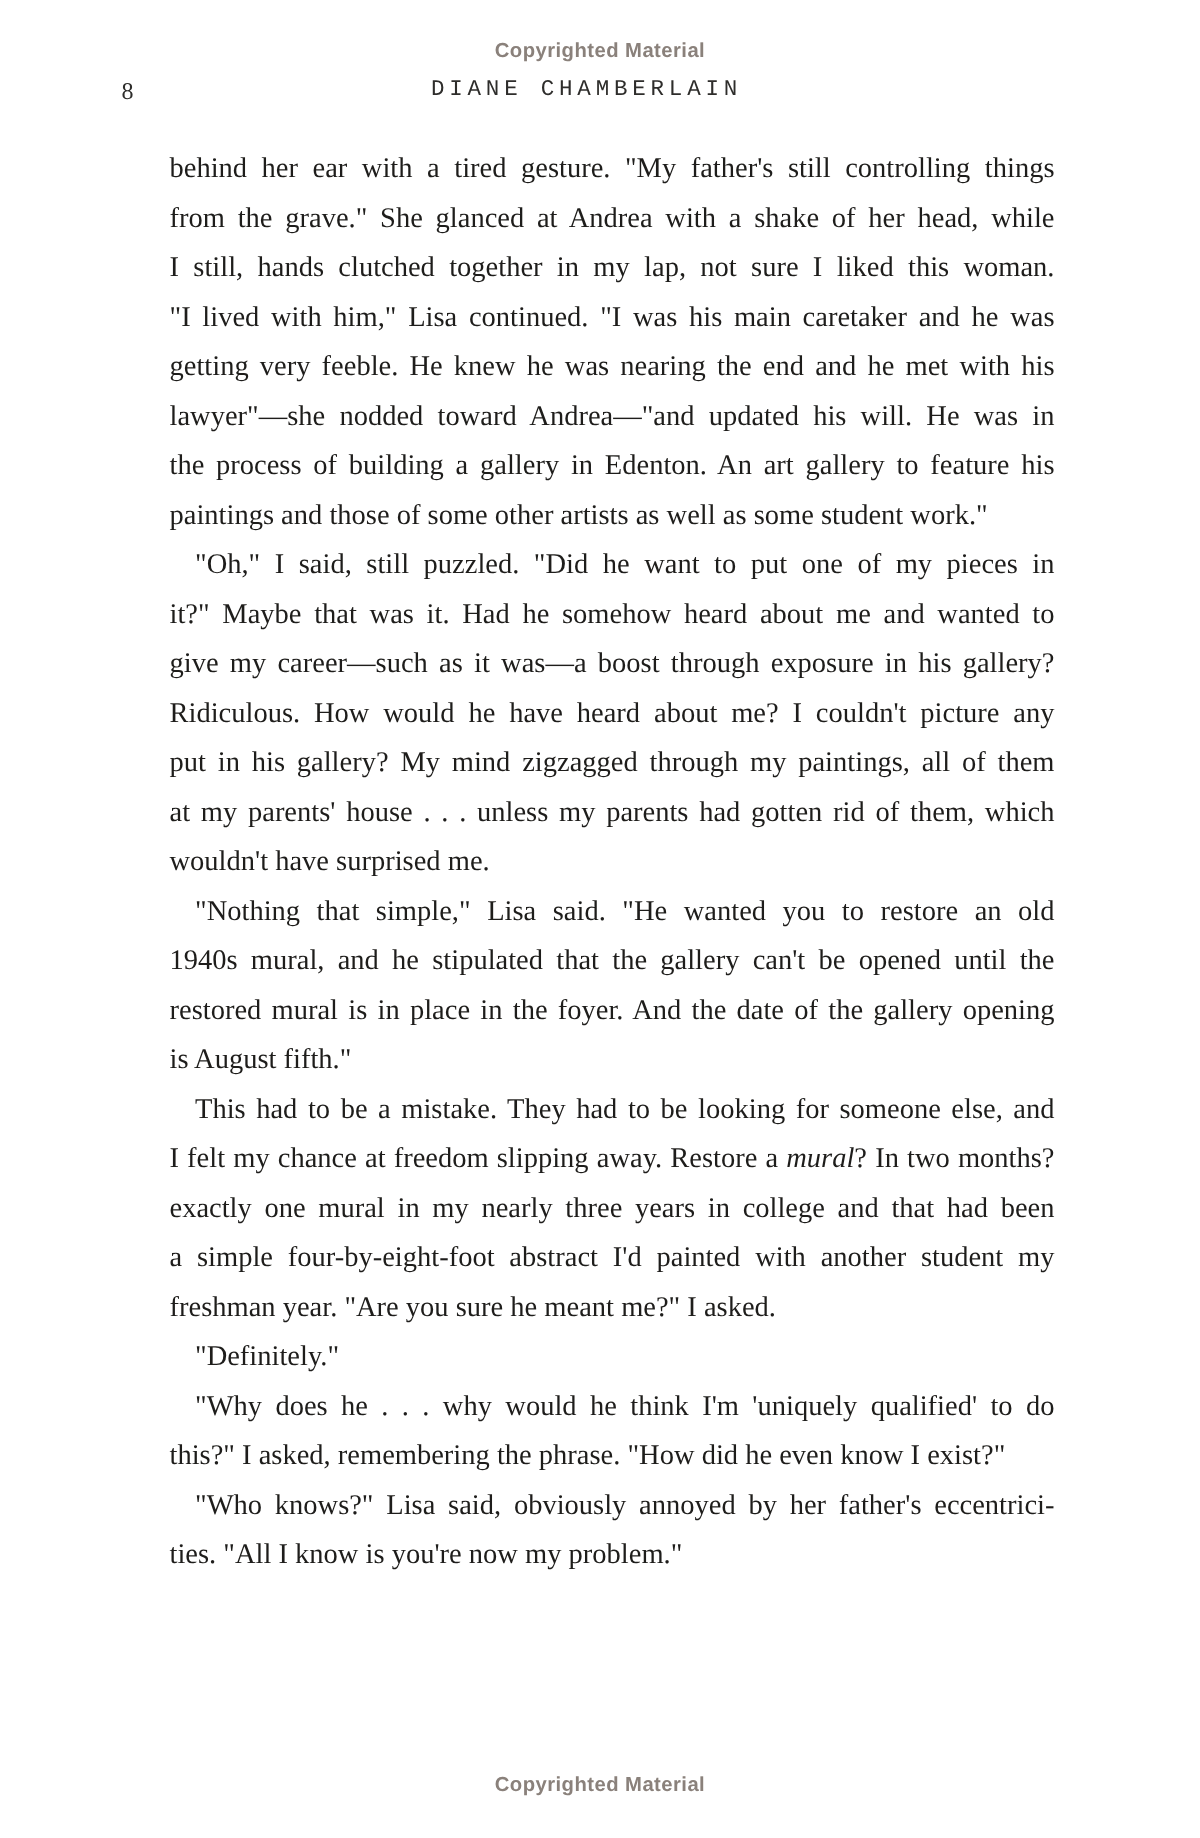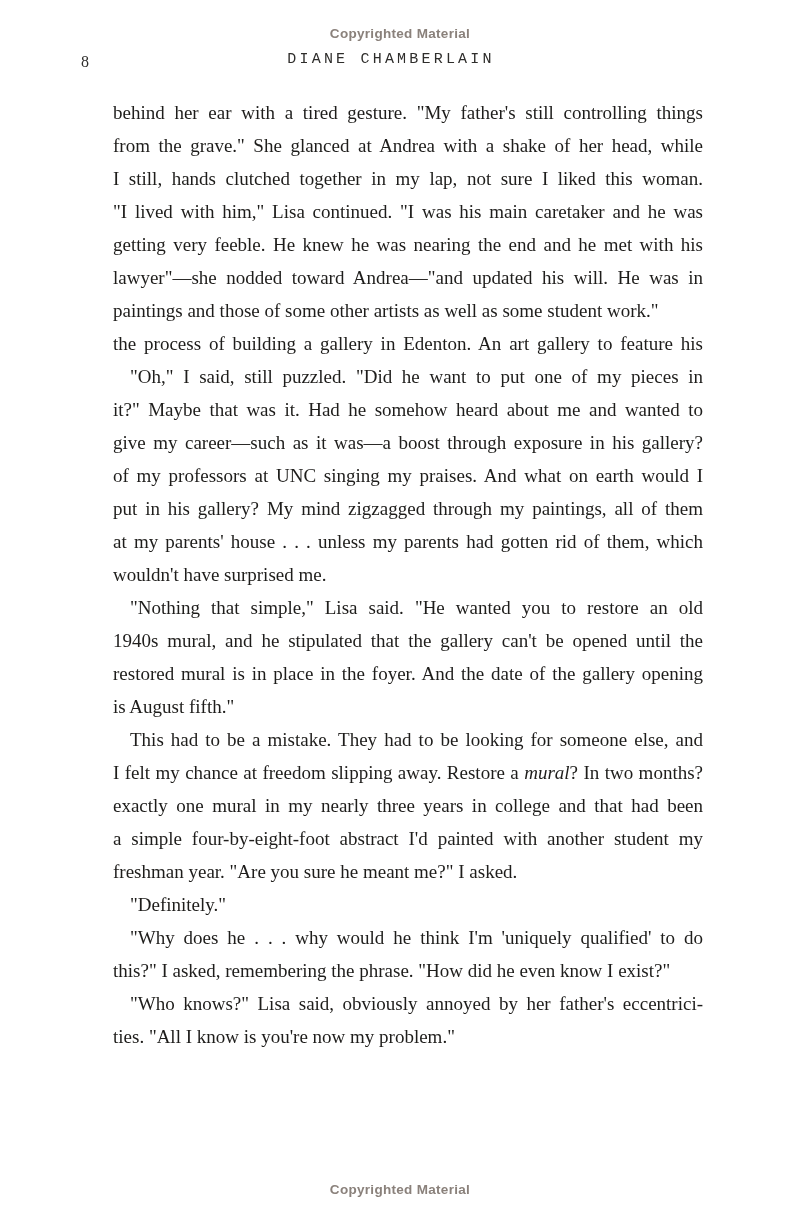--- a/index.html
+++ b/index.html
@@ -81,28 +81,28 @@
   </div>
 
   <div class="body-text">
       <div class="para">
         <div class="line">behind her ear with a tired gesture. "My father's still controlling things</div>
         <div class="line">from the grave." She glanced at Andrea with a shake of her head, while</div>
         <div class="line">I still, hands clutched together in my lap, not sure I liked this woman.</div>
         <div class="line">"I lived with him," Lisa continued. "I was his main caretaker and he was</div>
         <div class="line">getting very feeble. He knew he was nearing the end and he met with his</div>
         <div class="line">lawyer"—she nodded toward Andrea—"and updated his will. He was in</div>
+        <div class="line">the process of building a gallery in Edenton. An art gallery to feature his</div>
         <div class="line last">paintings and those of some other artists as well as some student work."</div>
-        <div class="line">the process of building a gallery in Edenton. An art gallery to feature his</div>
       </div>
       <div class="para indent">
         <div class="line">"Oh," I said, still puzzled. "Did he want to put one of my pieces in</div>
         <div class="line">it?" Maybe that was it. Had he somehow heard about me and wanted to</div>
         <div class="line">give my career—such as it was—a boost through exposure in his gallery?</div>
-        <div class="line">of my professors at UNC singing my praises. And what on earth would I</div>
+        <div class="line">Ridiculous. How would he have heard about me? I couldn't picture any</div>
         <div class="line">put in his gallery? My mind zigzagged through my paintings, all of them</div>
         <div class="line">at my parents' house . . . unless my parents had gotten rid of them, which</div>
         <div class="line last">wouldn't have surprised me.</div>
       </div>
       <div class="para indent">
         <div class="line">"Nothing that simple," Lisa said. "He wanted you to restore an old</div>
         <div class="line">1940s mural, and he stipulated that the gallery can't be opened until the</div>
         <div class="line">restored mural is in place in the foyer. And the date of the gallery opening</div>
         <div class="line last">is August fifth."</div>
       </div>

